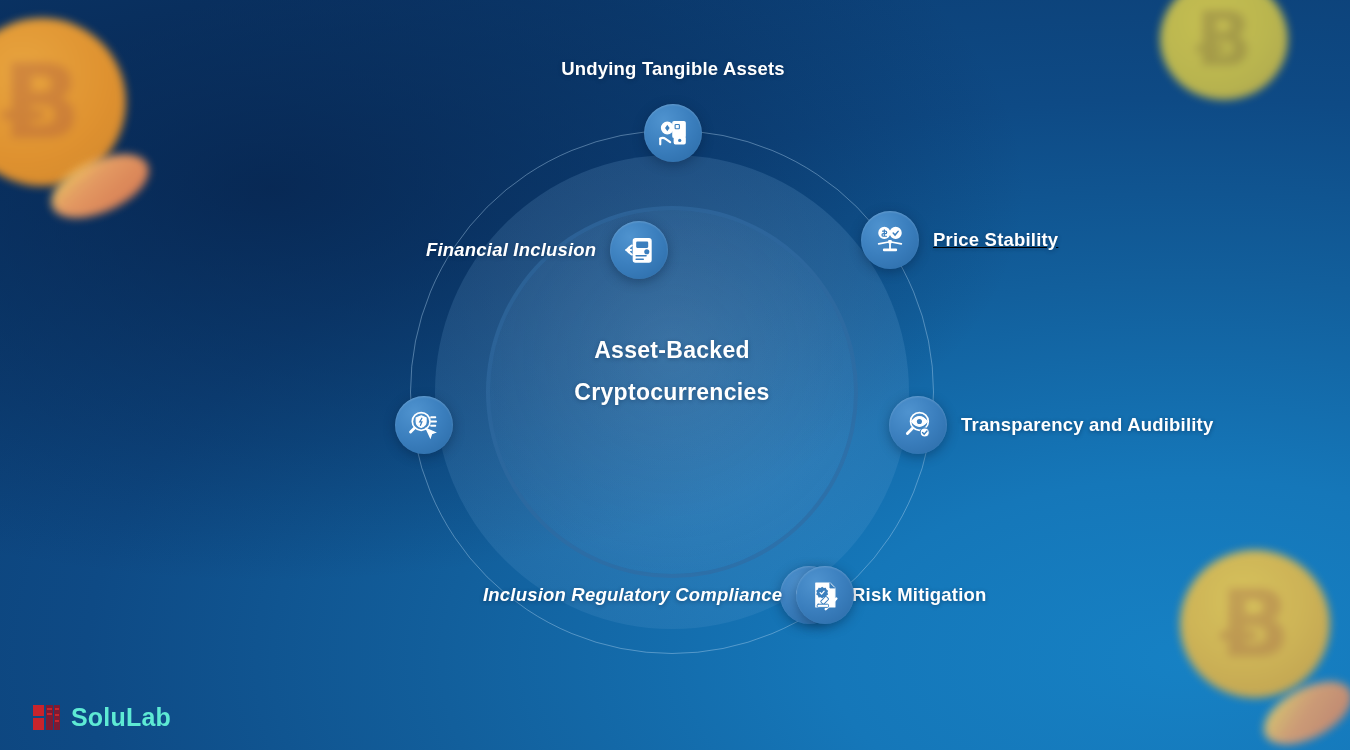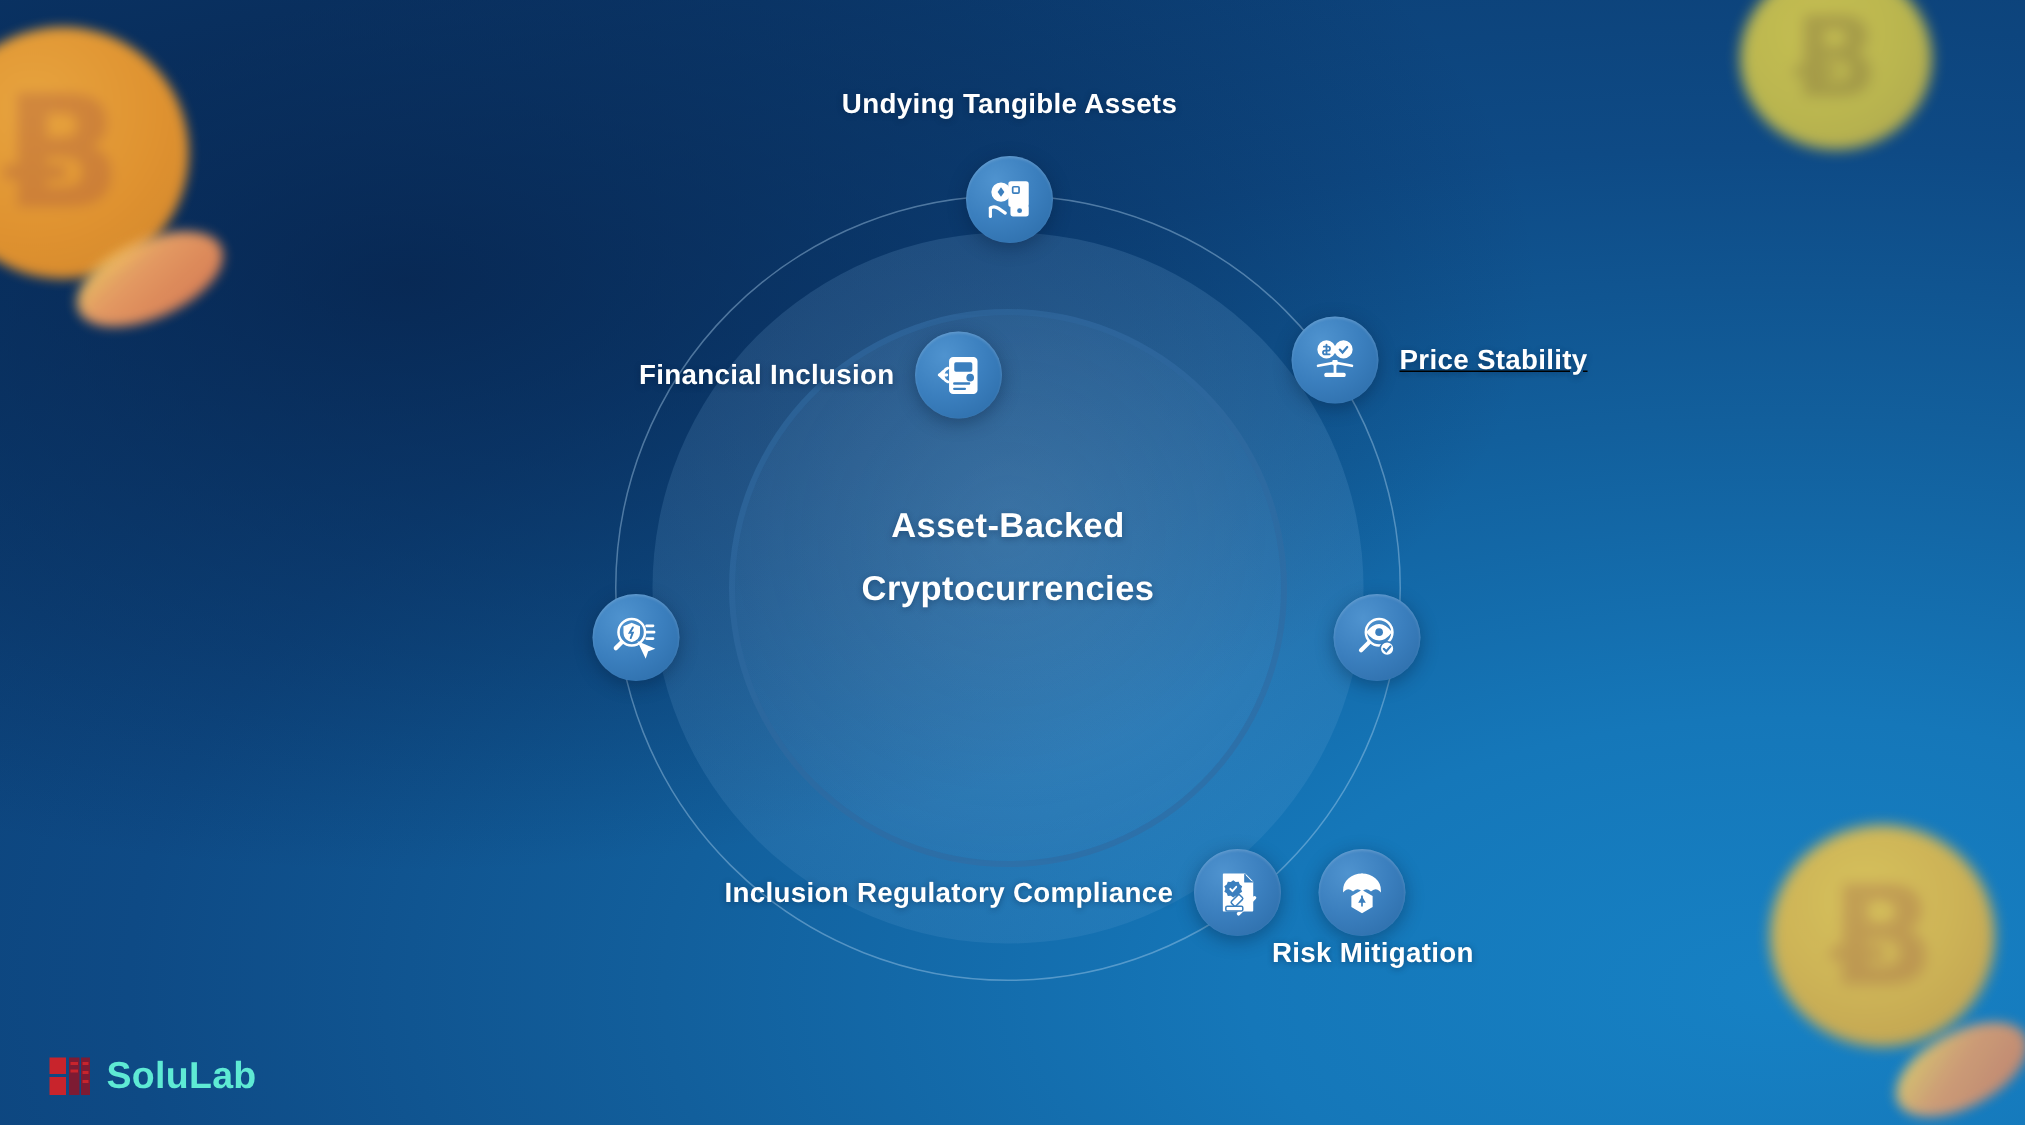--- a/index.html
+++ b/index.html
@@ -93,29 +93,29 @@
     background:radial-gradient(circle at 34% 28%, #4f93cf 0%, #3b7fbe 48%, #2a6aa6 100%);
     box-shadow:0 3px 12px rgba(4,26,56,.38), inset 0 1px 2px rgba(255,255,255,.18);
     display:flex; align-items:center; justify-content:center;
   }
   .bubble svg { width:34px; height:34px; display:block; }
   .label {
     color:#ffffff; font-size:18.5px; font-weight:bold; white-space:nowrap;
     letter-spacing:.2px; text-shadow:0 1px 4px rgba(4,28,60,.45);
   }
   .node.right .label { margin-left:14px; }
-  .node.left  { flex-direction:row-reverse; }
+  .node.left  { flex-direction:row-reverse;font-style:italic; }
   .node.left  .label { margin-right:14px; }
   .node.top   { flex-direction:column; }
   .node.top   .label { margin-bottom:24px; }
 
   #node-undying    { left:539px; top:58px;  width:268px; justify-content:center; }
   #node-price      { left:861px; top:211px;text-decoration:underline; }
   #node-transp     { left:889px; top:396px; }
-  #node-risk       { left:834px; top:566px;flex-direction:column; }
+  #node-risk       { left:780px; top:566px; }
   #node-compliance { left:541px; top:566px; }
   #node-utility    { left:453px; top:396px; }
   #node-financial  { left:484px; top:221px; }
   #node-compliance.left, #node-utility.left, #node-financial.left { transform:translateX(-58px); }
 
   
   .logo { position:absolute; left:33px; bottom:18px; display:flex; align-items:center; gap:11px; }
   .logo-mark { width:27px; height:25px; position:relative; }
   .logo-mark i { position:absolute; background:#c8242c; display:block; }
   .logo-mark i.dk { background:#7d1b33; }
@@ -185,20 +185,21 @@
   <span class="bubble">
     <svg viewBox="0 0 48 48" fill="none" stroke="#fff" stroke-width="2.4" stroke-linecap="round">
       <circle cx="26" cy="19" r="12.5" stroke="#fff" fill="none"></circle>
       <path d="M15 19c3.4-4.6 7.6-6.9 11-6.9S33.6 14.4 37 19c-3.4 4.6-7.6 6.9-11 6.9S18.4 23.6 15 19z" fill="#fff" stroke="#fff" stroke-width="1.8"></path>
       <circle cx="26" cy="19" r="3.6" fill="#3b7fbe" stroke="none"></circle>
       <path d="M16.6 28.4L9 36" stroke="#fff" stroke-width="4"></path>
       <circle cx="33.5" cy="34.5" r="6.5" fill="#fff" stroke="#3b7fbe" stroke-width="1.6"></circle>
       <path d="M30.4 34.6l2.3 2.4 4-4.6" stroke="#3b7fbe" stroke-width="2" fill="none"></path>
     </svg>
   </span>
+  <span class="label">Transparency and Audibility</span>
 </div>
 
 <div class="node right" id="node-risk">
   <span class="bubble">
     <svg viewBox="0 0 48 48" fill="none" stroke="#fff" stroke-width="2.2" stroke-linecap="round">
       <path d="M7 22c0-8.8 7.6-15 17-15s17 6.2 17 15c-2.6-2.6-5.2-2.6-8.5 0-2.8-2.6-5.7-2.6-8.5 0-2.8-2.6-5.7-2.6-8.5 0-3.3-2.6-5.9-2.6-8.5 0z" fill="#fff" stroke="#fff" stroke-width="1.6"></path>
       <path d="M24 7v2" stroke="#fff" stroke-width="2"></path>
       <path d="M24 22.5l9.2 5.3v9.4L24 42.5l-9.2-5.3v-9.4z" fill="#fff" stroke="#fff" stroke-width="1.6"></path>
       <path d="M24 27.5l3.6 6.2h-7.2z" fill="#3b7fbe" stroke="none"></path>
       <path d="M24 27.5v9" stroke="#3b7fbe" stroke-width="1.6"></path>

